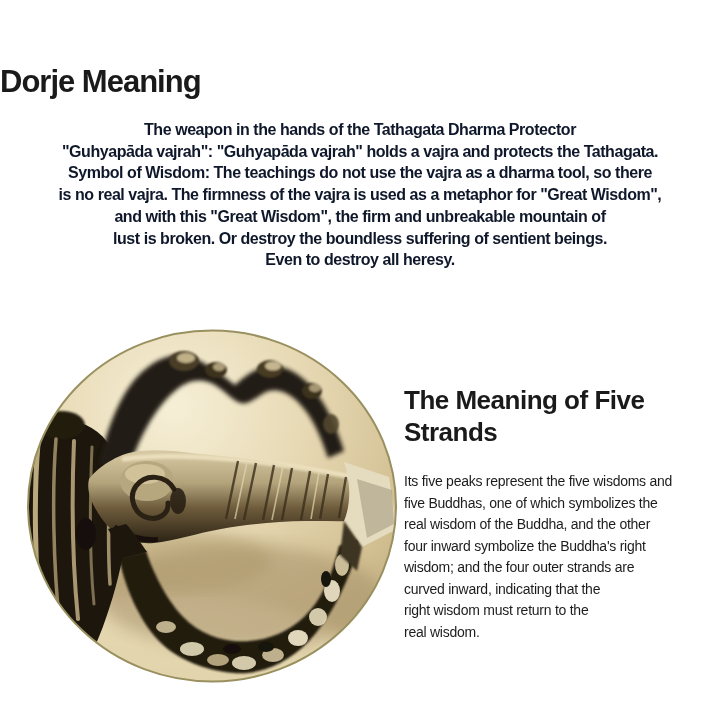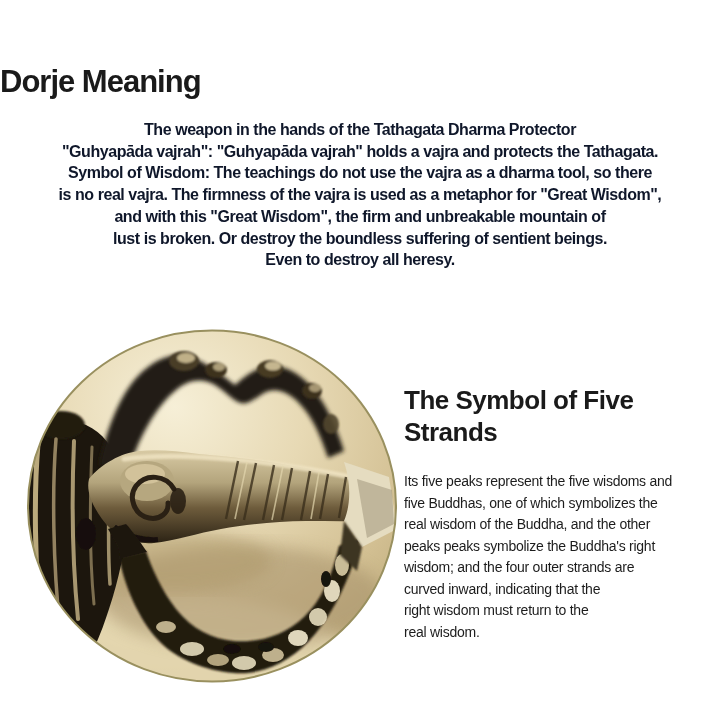--- a/index.html
+++ b/index.html
@@ -175,28 +175,28 @@
         <path d="M 318,192 L 336,218 L 331,242 L 314,226 Z" fill="#3d3422" filter="url(#b1)"></path>
 
         <path d="M 82,200 C 90,214 96,222 93,230 L 121,223 C 112,210 105,200 100,195 Z" fill="#1f1810" filter="url(#b05)"></path>
       </g>
 
       <ellipse cx="186" cy="177" rx="184" ry="175.5" fill="none" stroke="#99905f" stroke-width="2"></ellipse>
     </svg>
   </div>
 
   <div class="section-heading">
-    <div class="line">The Symbol of Five</div>
+    <div class="line">The Meaning of Five</div>
     <div class="line">Strands</div>
   </div>
 
   <div class="section-body">
     <div class="line">Its five peaks represent the five wisdoms and</div>
     <div class="line">five Buddhas, one of which symbolizes the</div>
     <div class="line">real wisdom of the Buddha, and the other</div>
-    <div class="line">peaks peaks symbolize the Buddha's right</div>
+    <div class="line">four inward symbolize the Buddha's right</div>
     <div class="line">wisdom; and the four outer strands are</div>
     <div class="line">curved inward, indicating that the</div>
     <div class="line">right wisdom must return to the</div>
     <div class="line">real wisdom.</div>
   </div>
 
 </div>
 
 </body></html>

